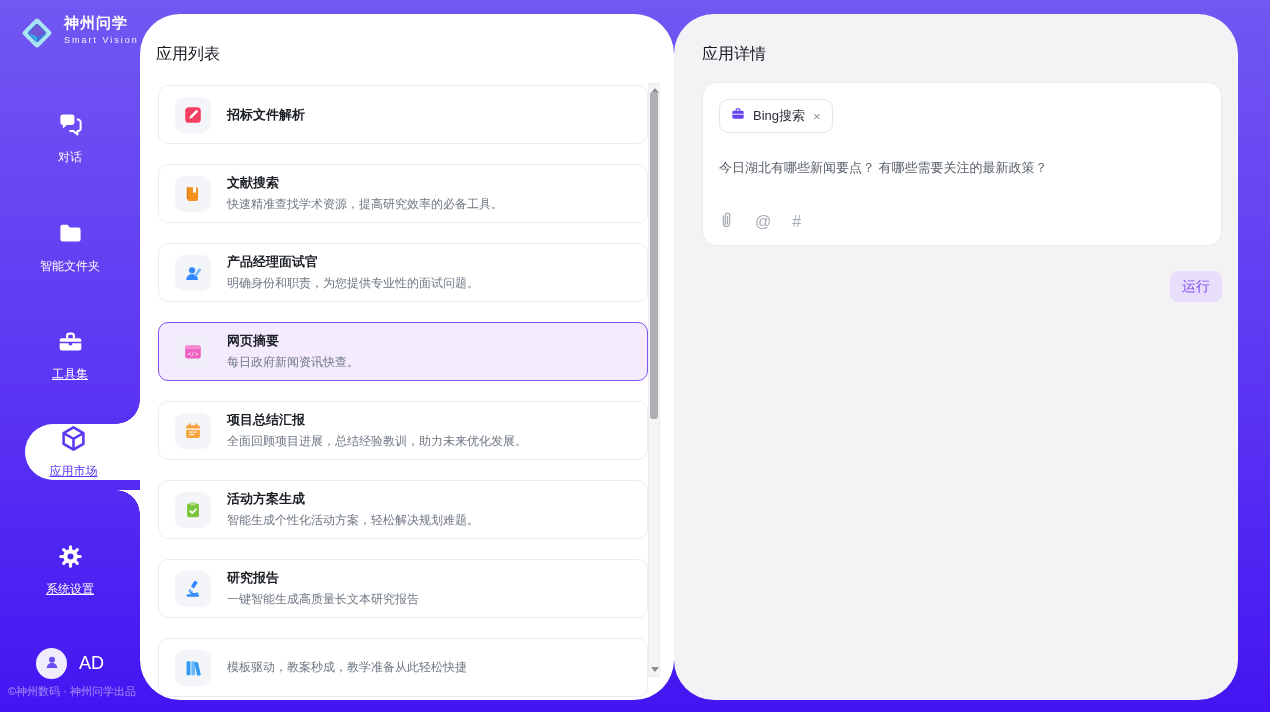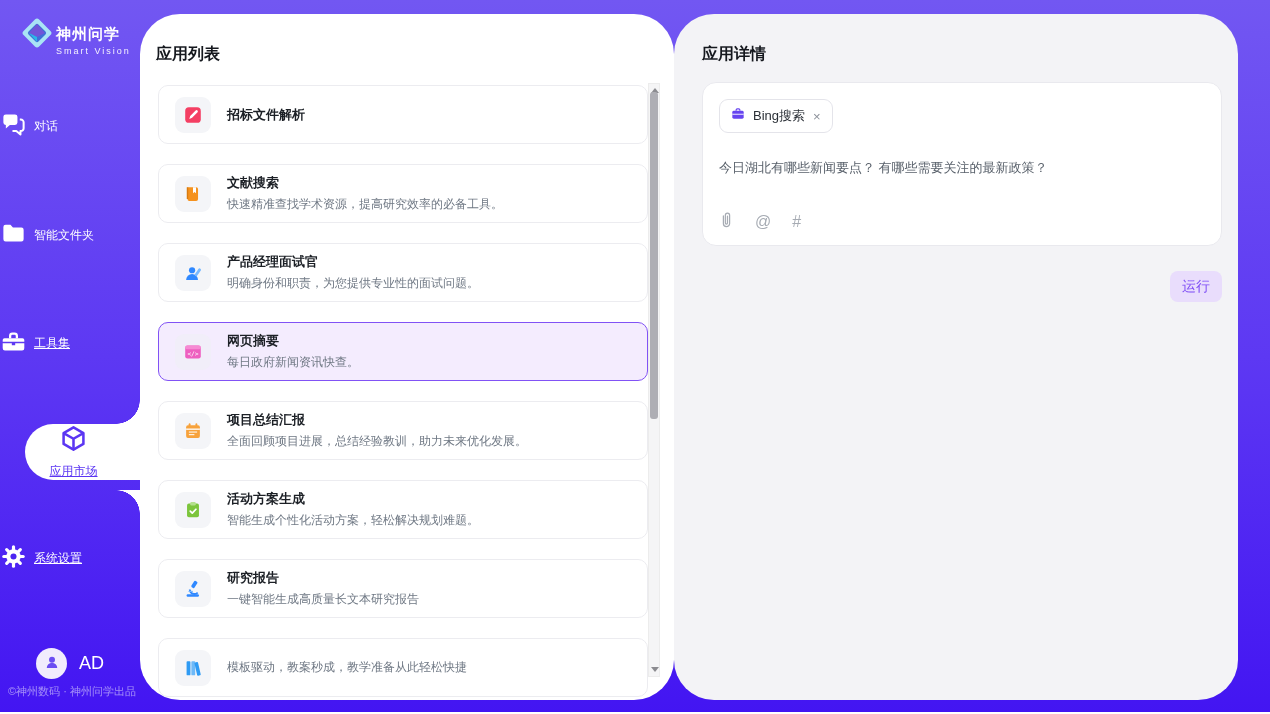--- a/index.html
+++ b/index.html
@@ -3,42 +3,42 @@
 <meta charset="utf-8">
 <style>
   html,body{margin:0;padding:0;background:#ffffff;font-family:"Liberation Sans","DejaVu Sans",sans-serif;}
   *{box-sizing:border-box;}
   .stage{position:relative;width:1270px;height:714px;overflow:hidden;background:#fff;}
   .app-bg{position:absolute;left:0;top:0;width:1270px;height:712px;
     background:linear-gradient(180deg,#7257f2 0%,#5b35f3 55%,#4315f2 100%);}
 
   
   .sidebar{position:absolute;left:0;top:0;width:140px;height:712px;color:#fff;}
-  .brand{position:absolute;left:18px;top:14px;display:flex;align-items:flex-end;gap:0;}
+  .brand{position:absolute;left:18px;top:14px;display:flex;align-items:flex-start;gap:8px;}
   .brand-text .bn{font-size:15px;font-weight:700;letter-spacing:1px;}
   .brand-text .bs{font-size:9px;letter-spacing:2px;opacity:.92;margin-top:2px;}
-  .nav-item{position:absolute;left:0;width:140px;display:flex;align-items:center;gap:7px;cursor:pointer;}
+  .nav-item{position:absolute;left:0;width:140px;display:flex;flex-direction:column;align-items:center;gap:7px;cursor:pointer;}
   .nav-item .lbl{font-size:12px;color:#fff;}
   .nav-item .lbl.u{text-decoration:underline;}
   .nav-pill{position:absolute;left:25px;right:0;top:424px;height:56px;background:#fff;
     border-radius:33px 0 0 33px;display:flex;flex-direction:column;align-items:center;
     justify-content:center;gap:6px;padding-right:18px;cursor:pointer;}
   .nav-pill .lbl{font-size:12px;color:#5b36f3;text-decoration:underline;}
   .fillet{position:absolute;right:0;width:24px;height:24px;}
   .fillet.top{top:400px;background:radial-gradient(circle 24px at 0 0,transparent 23.5px,#fff 24px);}
   .fillet.bot{top:490px;background:radial-gradient(circle 24px at 0 24px,transparent 23.5px,#fff 24px);}
   .user-row{position:absolute;left:36px;top:648px;display:flex;align-items:center;gap:12px;}
   .avatar{width:31px;height:31px;border-radius:50%;background:#f1ecfd;display:flex;align-items:center;justify-content:center;}
   .user-name{font-size:18px;color:#fff;}
   .copyright{position:absolute;left:8px;top:684px;font-size:11px;color:rgba(255,255,255,.5);white-space:nowrap;}
 
   
   .list-panel{position:absolute;left:140px;top:14px;width:534px;height:686px;background:#fff;
     border-radius:40px;overflow:hidden;}
-  .panel-title{position:absolute;left:16px;top:30px;font-size:16px;font-weight:700;color:#15181e;}
+  .panel-title{position:absolute;left:16px;top:30px;font-size:16px;font-weight:400;color:#15181e;}
   .app-list{position:absolute;left:18px;top:71px;width:490px;display:flex;flex-direction:column;gap:20px;}
   .app-card{flex:none;height:59px;background:#fff;border:1px solid #ececf0;border-radius:10px;
     display:flex;align-items:center;gap:16px;padding:0 14px 0 16px;cursor:pointer;}
   .app-card.selected{background:#f4ecfe;border:1px solid #8152f5;}
   .app-ico{flex:none;width:36px;height:36px;border-radius:9px;background:#f4f5f8;
     display:flex;align-items:center;justify-content:center;}
   .app-card.selected .app-ico{background:#f1eef9;}
   .app-txt{display:flex;flex-direction:column;gap:4px;min-width:0;}
   .app-title{font-size:13px;font-weight:700;color:#1c2026;}
   .app-desc{font-size:12px;color:#6f7884;white-space:nowrap;}

